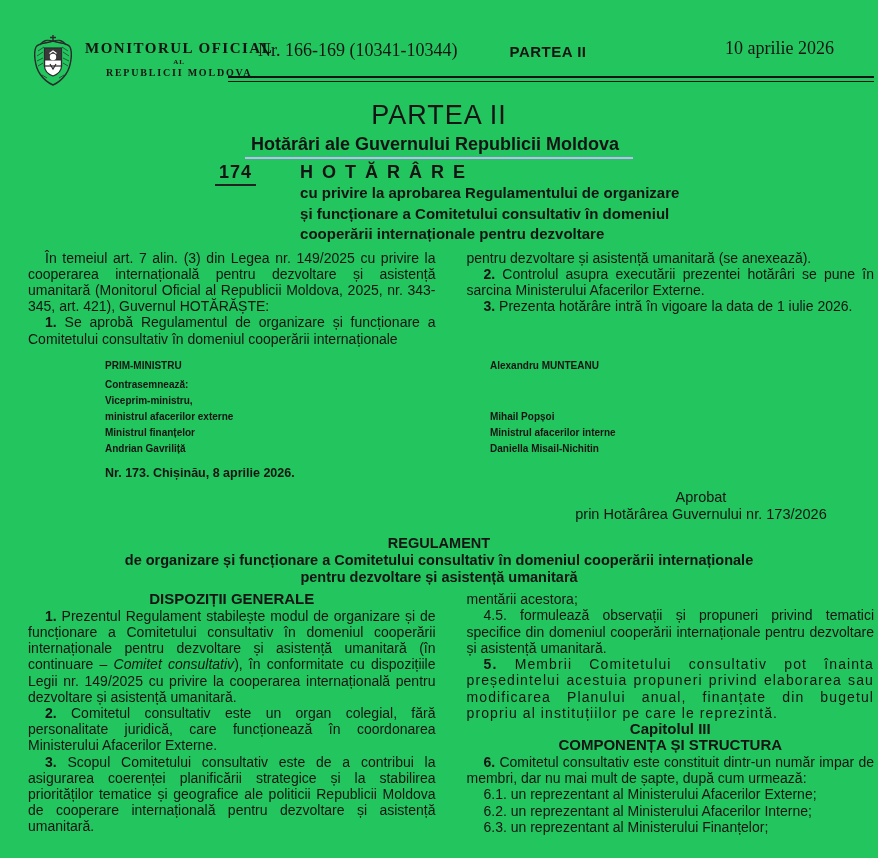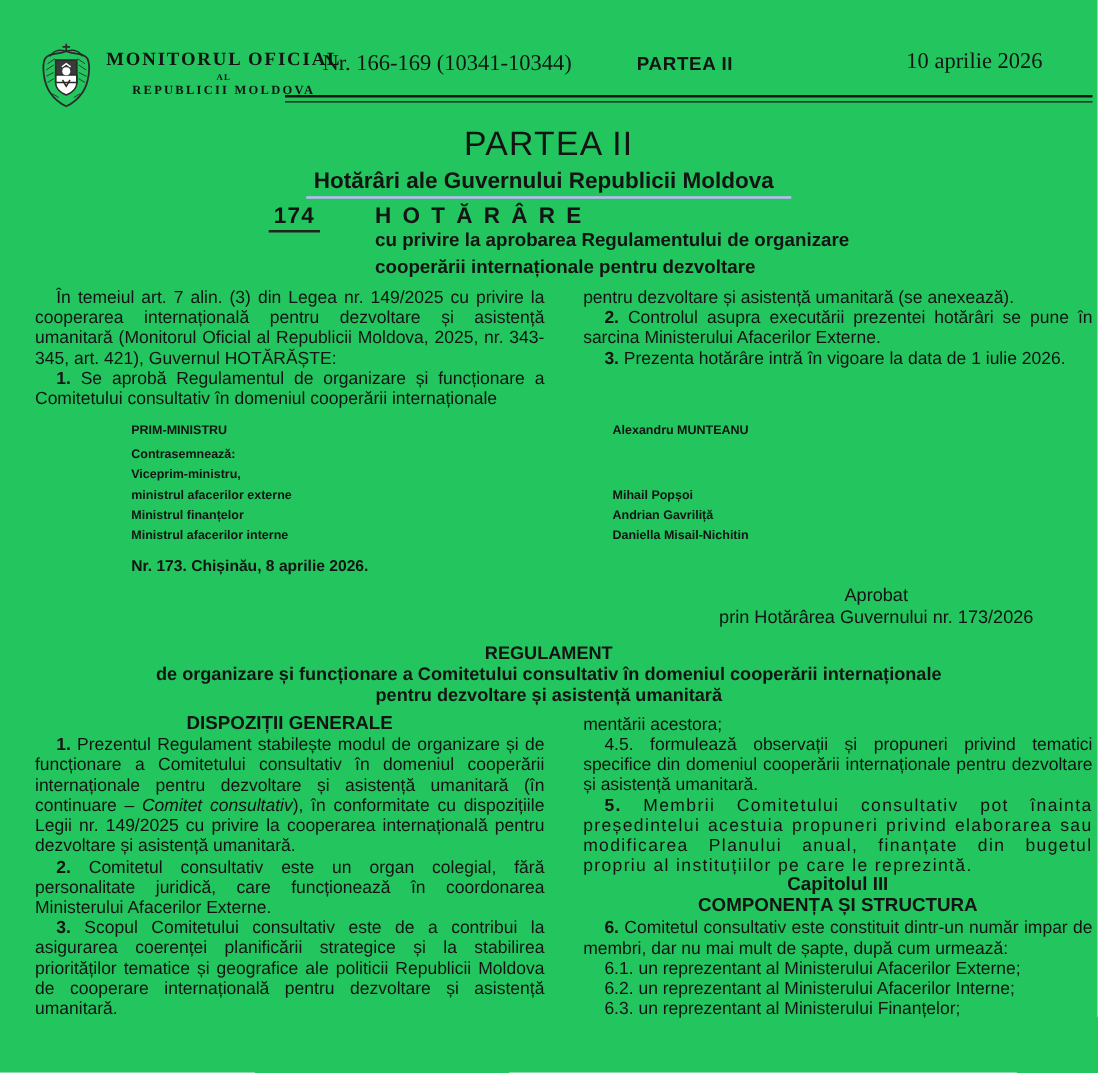--- a/index.html
+++ b/index.html
@@ -98,20 +98,21 @@
   <div class="part-title">PARTEA II</div>
   <div class="section-title-wrap">
     <span class="section-title">Hotărâri ale Guvernului Republicii Moldova</span>
   </div>
 
   <div class="decree-head">
     <span class="decree-number">174</span>
     <div class="decree-body">
       <div class="decree-kind">H O T Ă R Â R E</div>
       <div class="decree-sub">cu privire la aprobarea Regulamentului de organizare</div>
+      <div class="decree-sub">și funcționare  a Comitetului consultativ în domeniul</div>
       <div class="decree-sub">cooperării internaționale  pentru dezvoltare</div>
     </div>
   </div>
 
   <div class="cols">
     <div class="col">
       <p class="ind"><span>În temeiul art. 7 alin. (3) din Legea nr. 149/2025 cu privire la cooperarea internațională pentru dezvoltare și asistență umanitară (Monitorul Oficial al Republicii Moldova, 2025, nr. 343-345, art. 421), Guvernul HOTĂRĂȘTE:</span></p>
       <p class="ind"><span style="font-weight: 700;">1.</span><span> Se aprobă Regulamentul de organizare și funcționare a Comitetului consultativ în domeniul cooperării internaționale</span></p>
     </div>
     <div class="col">
@@ -124,22 +125,22 @@
   <div class="sig-grid">
     <div class="gap-after">PRIM-MINISTRU</div>
     <div class="gap-after">Alexandru MUNTEANU</div>
     <div>Contrasemnează:</div>
     <div></div>
     <div>Viceprim-ministru,</div>
     <div></div>
     <div>ministrul afacerilor externe</div>
     <div>Mihail Popșoi</div>
     <div>Ministrul finanțelor</div>
+    <div>Ministrul afacerilor interne</div>
     <div>Andrian Gavriliță</div>
-    <div>Ministrul afacerilor interne</div>
     <div>Daniella Misail-Nichitin</div>
   </div>
   <div class="sig-note">Nr. 173. Chișinău, 8 aprilie 2026.</div>
 
   <div class="approval">
     <div>Aprobat</div>
     <div>prin Hotărârea Guvernului nr. 173/2026</div>
   </div>
 
   <div class="reg-title">

